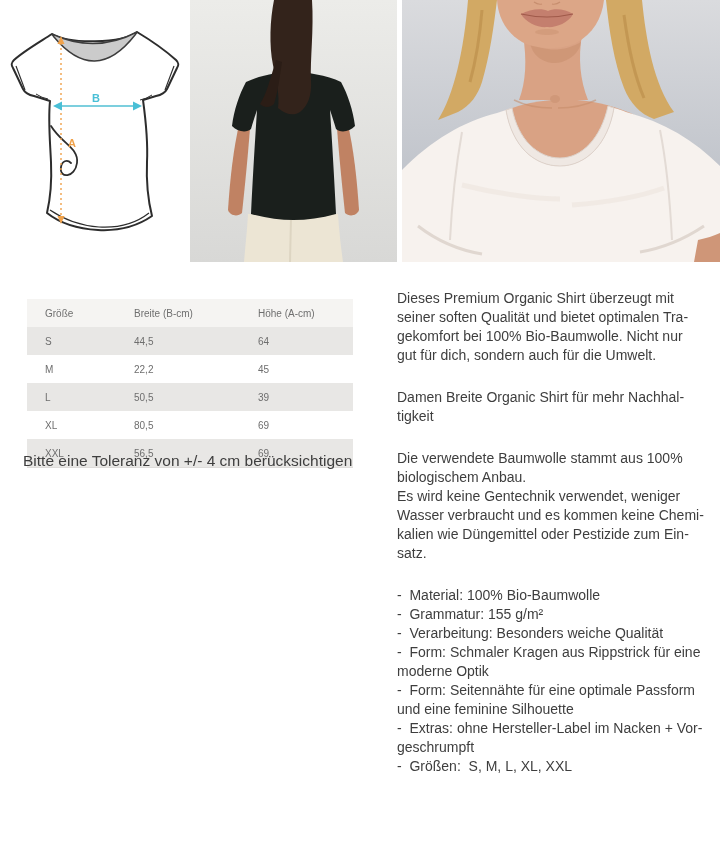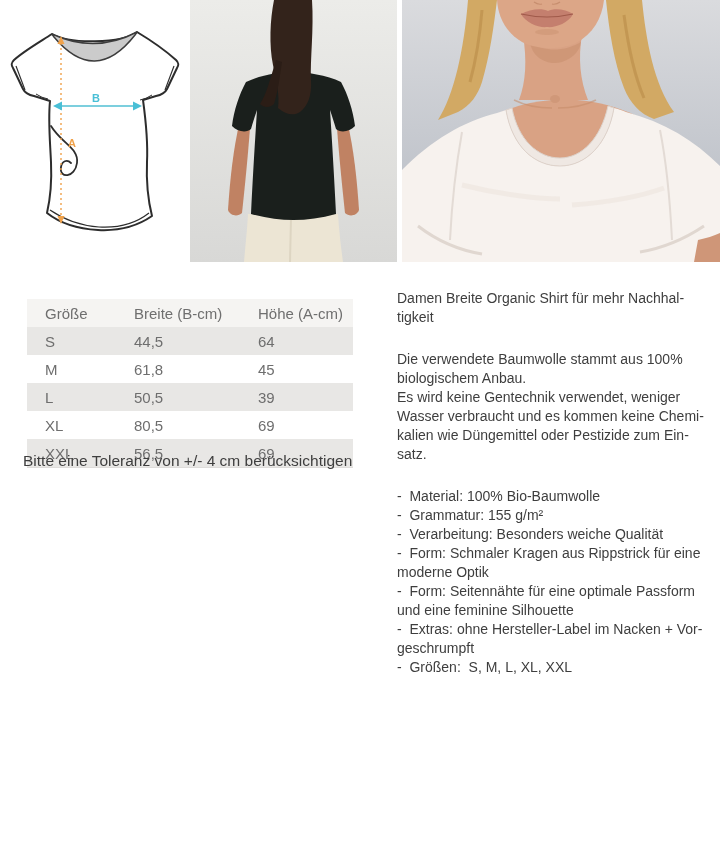--- a/index.html
+++ b/index.html
@@ -8,21 +8,21 @@
     font-family:"Liberation Sans","DejaVu Sans",sans-serif;
     -webkit-font-smoothing:antialiased;overflow:hidden;
   }
   .top-row{position:absolute;top:0;left:0;width:720px;height:262px;}
   .diagram-panel{position:absolute;left:0;top:0;width:190px;height:262px;background:#fff;}
   .photo-back{position:absolute;left:190px;top:0;width:207px;height:262px;}
   .photo-front{position:absolute;left:402px;top:0;width:318px;height:262px;}
   .diagram-panel svg,.photo-back svg,.photo-front svg{display:block;width:100%;height:100%;}
 
   .table-wrap{position:absolute;left:27px;top:299px;width:326px;}
-  table.size-table{width:326px;border-collapse:collapse;font-size:15px;color:#6e6e6e;}
+  table.size-table{width:326px;border-collapse:collapse;font-size:10px;color:#6e6e6e;}
   table.size-table th{
     font-weight:400;text-align:left;height:26px;background:#f5f4f2;color:#6f6f6f;
   }
   table.size-table td{height:26px;background:#ffffff;}
   table.size-table tr.shade td{background:#e8e7e5;}
   table.size-table th:first-child,table.size-table td:first-child{padding-left:18px;width:70px;}
   table.size-table th:nth-child(2),table.size-table td:nth-child(2){padding-left:18px;width:105px;}
   table.size-table th:nth-child(3),table.size-table td:nth-child(3){padding-left:18px;}
   table.size-table tr:last-child td{border-bottom:1px solid #dedcda;}
 
@@ -152,21 +152,21 @@
       </tr>
     </thead>
     <tbody>
       <tr class="shade">
         <td>S</td>
         <td>44,5</td>
         <td>64</td>
       </tr>
       <tr>
         <td>M</td>
-        <td>61,8</td>
+        <td>22,2</td>
         <td>45</td>
       </tr>
       <tr class="shade">
         <td>L</td>
         <td>50,5</td>
         <td>39</td>
       </tr>
       <tr>
         <td>XL</td>
         <td>80,5</td>
@@ -177,20 +177,24 @@
         <td>56,5</td>
         <td>69</td>
       </tr>
     </tbody>
   </table>
 </div>
 
 <div class="tolerance">Bitte eine Toleranz von +/- 4 cm berücksichtigen</div>
 
 <div class="description">
+  <p>Dieses Premium Organic Shirt überzeugt mit
+seiner soften Qualität und bietet optimalen Tra-
+gekomfort bei 100% Bio-Baumwolle. Nicht nur
+gut für dich, sondern auch für die Umwelt.</p>
   <p>Damen Breite Organic Shirt für mehr Nachhal-
 tigkeit</p>
   <p>Die verwendete Baumwolle stammt aus 100%
 biologischem Anbau.
 Es wird keine Gentechnik verwendet, weniger
 Wasser verbraucht und es kommen keine Chemi-
 kalien wie Düngemittel oder Pestizide zum Ein-
 satz.</p>
   <p>-  Material: 100% Bio-Baumwolle
 -  Grammatur: 155 g/m²

